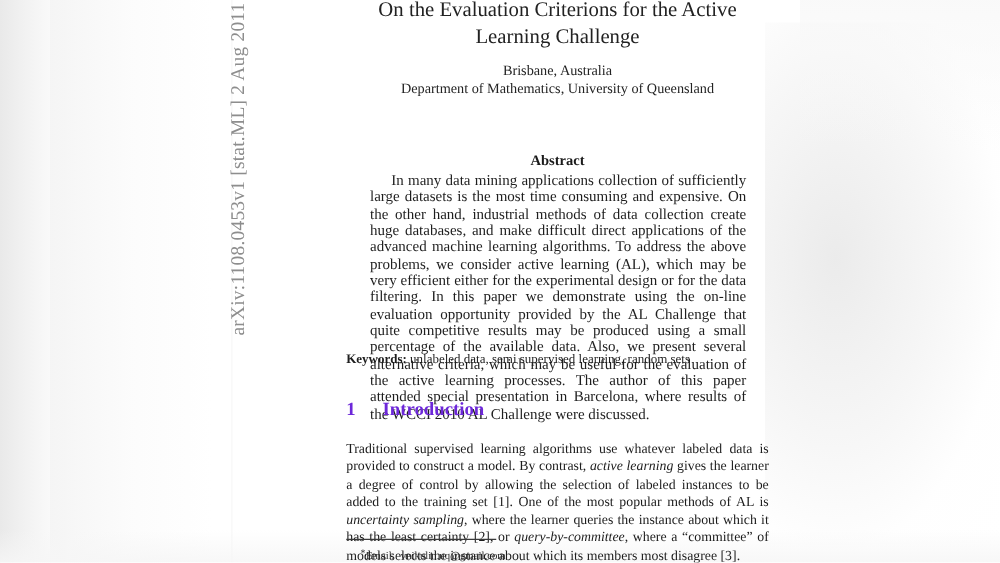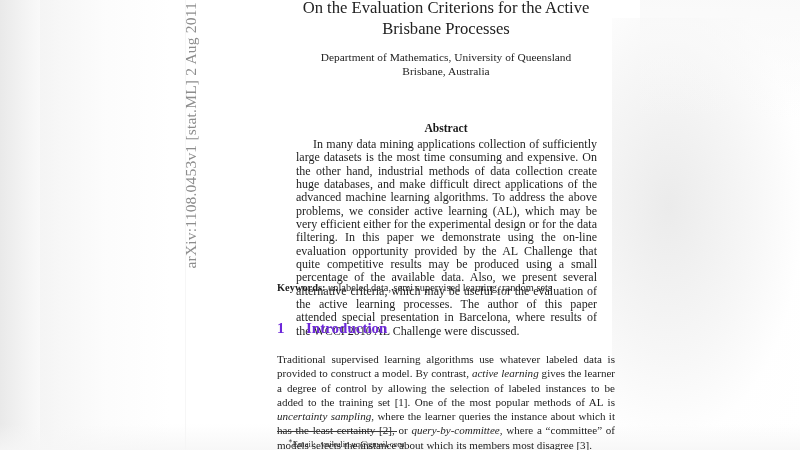--- a/index.html
+++ b/index.html
@@ -224,26 +224,26 @@
   <div id="shade-bottom"></div>
 
   <div id="arxiv-stamp">
     <span class="stamp-text">arXiv:1108.0453v1  [stat.ML]  2 Aug 2011</span>
   </div>
 
   <div id="doc">
 
     <div class="title">
       <span>On the Evaluation Criterions for the Active</span><br>
-      <span>Brisbane Processes</span>
+      <span>Learning Challenge</span>
     </div>
 
     <div class="author-block">
+      <div>Brisbane, Australia</div>
       <div>Department of Mathematics, University of Queensland</div>
-      <div>Brisbane, Australia</div>
     </div>
 
     <div class="abstract-head">Abstract</div>
 
     <div class="abstract-body">In many data mining applications collection of sufficiently large datasets is the most time consuming and expensive. On the other hand, industrial methods of data collection create huge databases, and make difficult direct applications of the advanced machine learning algorithms. To address the above problems, we consider active learning (AL), which may be very efficient either for the experimental design or for the data filtering. In this paper we demonstrate using the on-line evaluation opportunity provided by the AL Challenge that quite competitive results may be produced using a small percentage of the available data. Also, we present several alternative criteria, which may be useful for the evaluation of the active learning processes. The author of this paper attended special presentation in Barcelona, where results of the WCCI 2010 AL Challenge were discussed.</div>
 
     <div class="keywords">
       <b>Keywords:</b>
       <span>unlabeled data, semi supervised learning, random sets</span>
     </div>

